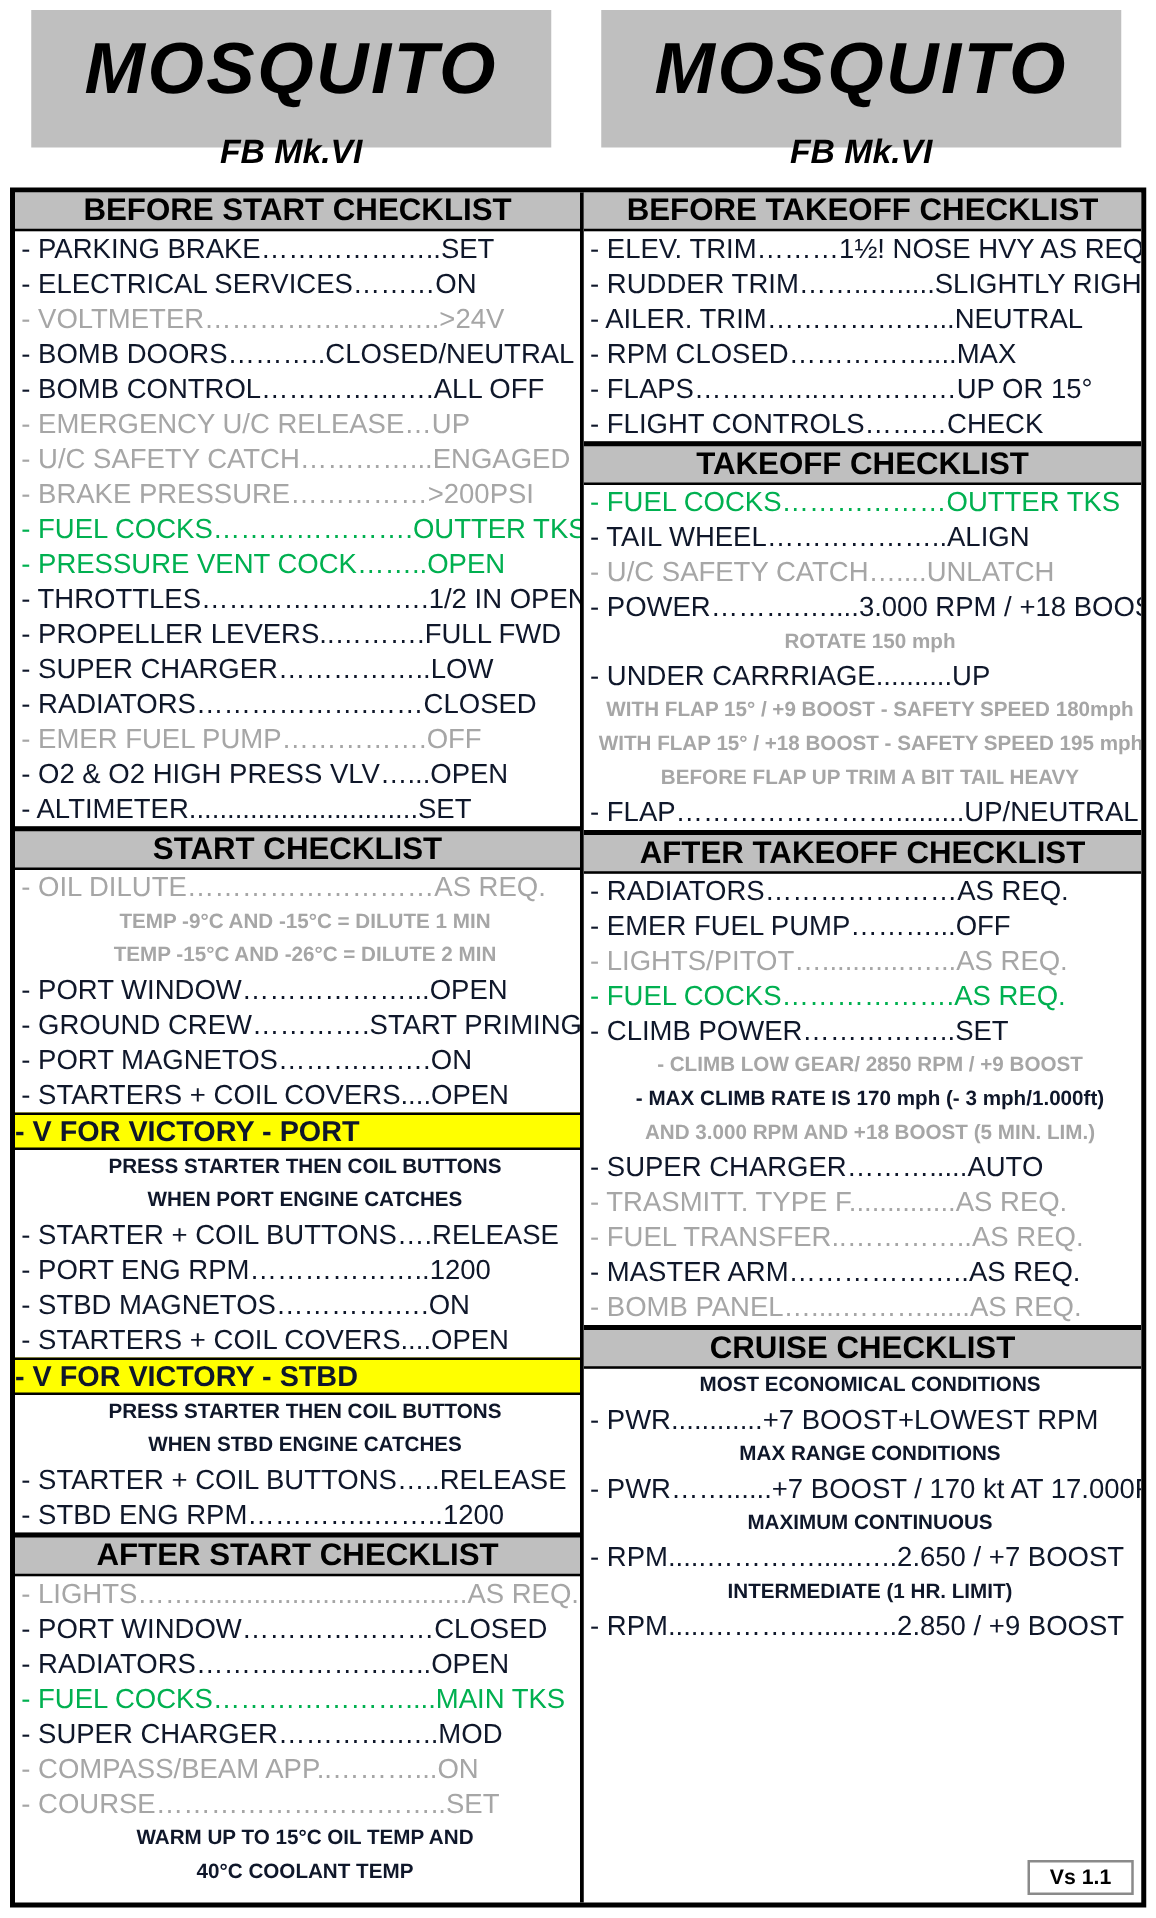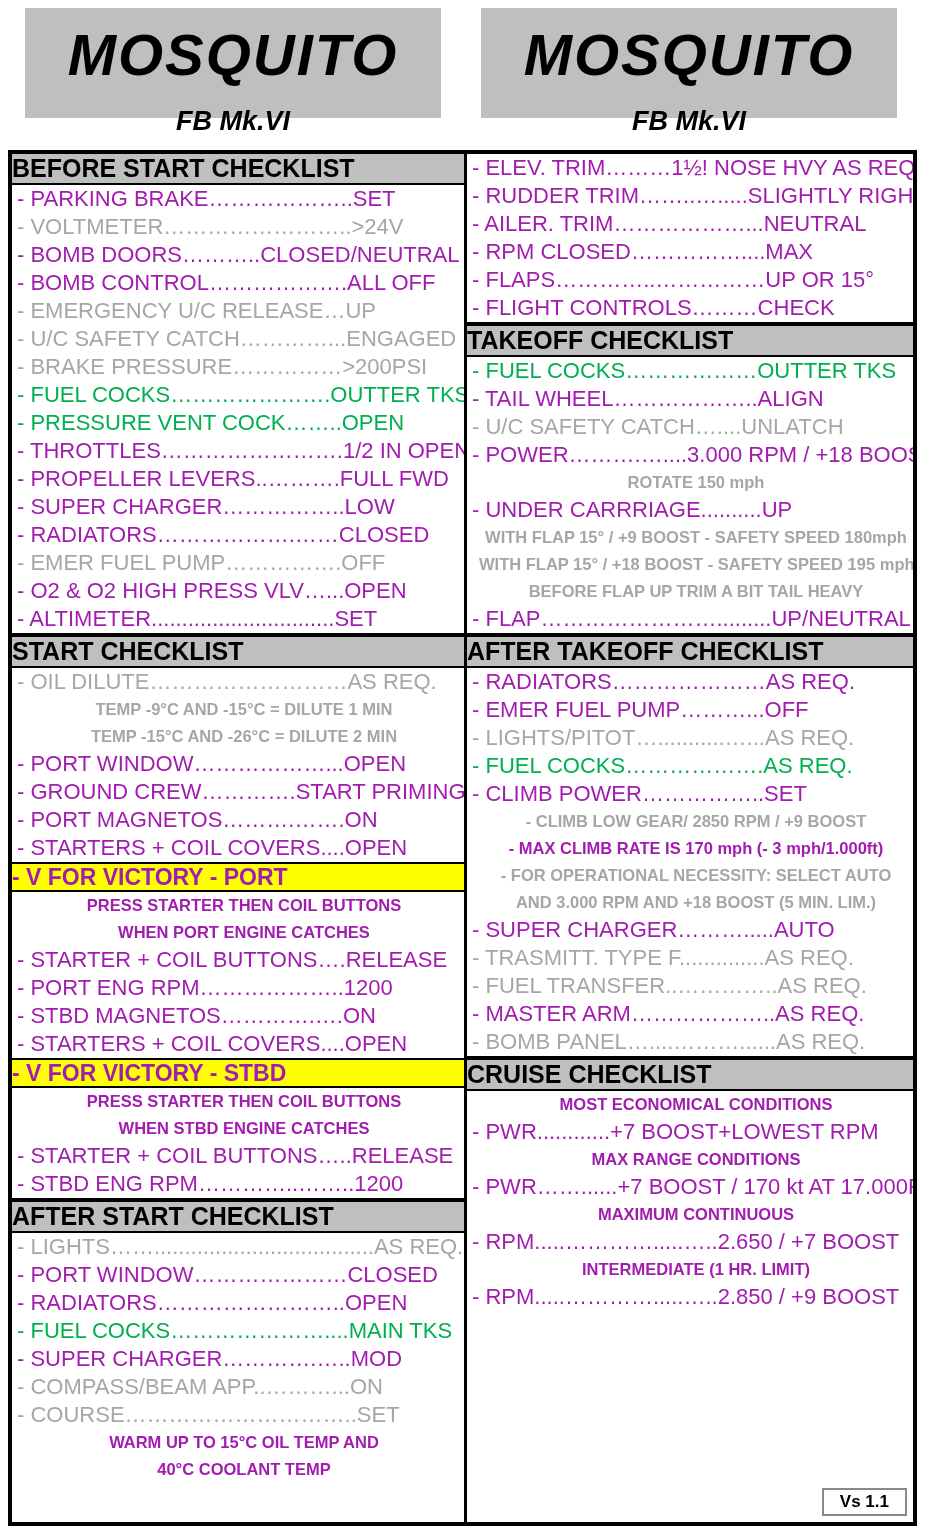--- a/index.html
+++ b/index.html
@@ -32,31 +32,31 @@
     position:absolute;top:150px;left:8px;width:909px;height:1376px;
     border:4px solid #000;box-sizing:border-box;display:flex;background:#fff;
   }
   .col{
     width:452px;box-sizing:border-box;display:flex;flex-direction:column;overflow:hidden;
   }
   .col-right{border-left:3px solid #000;flex:1;position:relative;}
   .section{display:flex;flex-direction:column;}
   .section-header{
     background:var(--header-bg);border-top:4px solid #000;border-bottom:2px solid #000;
-    font-weight:bold;font-size:25px;line-height:29px;text-align:left;
+    font-weight:bold;font-size:25px;line-height:29px;text-align:center;
   }
   .section:first-child .section-header{border-top:none;}
   .row{white-space:nowrap;overflow:hidden;}
   .row-item{font-size:22px;line-height:28px;padding-left:5px;}
   .row-note{font-size:16.5px;line-height:27px;font-weight:bold;text-align:center;padding-left:12px;}
   .row-highlight{
     background:var(--highlight);font-weight:bold;font-size:23px;line-height:26px;
     border-top:2px solid #000;border-bottom:2px solid #000;padding-left:0;
   }
-  .color-black{color:#a21caf;}
+  .color-black{color:#0f172a;}
   .color-gray{color:var(--gray);}
   .color-green{color:var(--green);}
   .version-box{
     position:absolute;right:6px;bottom:6px;
     border:2px solid #8a8a8a;padding:2px 16px;
     font-weight:bold;font-size:17px;background:#fff;text-align:right;
   }
 </style>
 </head>
 <body>
@@ -70,20 +70,21 @@
     <div class="aircraft-title">MOSQUITO</div>
     <div class="aircraft-subtitle">FB Mk.VI</div>
   </div>
 </div>
 
 <div class="checklist-table">
   <div class="col" id="col-0">
       <div class="section">
         <div class="section-header">BEFORE START CHECKLIST</div>
         <div class="row row-item color-black">- PARKING BRAKE………………..SET</div>
+        <div class="row row-item color-black">- ELECTRICAL SERVICES………ON</div>
         <div class="row row-item color-gray">- VOLTMETER……………………..&gt;24V</div>
         <div class="row row-item color-black">- BOMB DOORS………..CLOSED/NEUTRAL</div>
         <div class="row row-item color-black">- BOMB CONTROL……………….ALL OFF</div>
         <div class="row row-item color-gray">- EMERGENCY U/C RELEASE…UP</div>
         <div class="row row-item color-gray">- U/C SAFETY CATCH…………...ENGAGED</div>
         <div class="row row-item color-gray">- BRAKE PRESSURE……………&gt;200PSI</div>
         <div class="row row-item color-green">- FUEL COCKS………………….OUTTER TKS</div>
         <div class="row row-item color-green">- PRESSURE VENT COCK……..OPEN</div>
         <div class="row row-item color-black">- THROTTLES…………………….1/2 IN OPEN</div>
         <div class="row row-item color-black">- PROPELLER LEVERS..……….FULL FWD</div>
@@ -123,20 +124,21 @@
         <div class="row row-item color-green">- FUEL COCKS…………………....MAIN TKS</div>
         <div class="row row-item color-black">- SUPER CHARGER………….…..MOD</div>
         <div class="row row-item color-gray">- COMPASS/BEAM APP..………...ON</div>
         <div class="row row-item color-gray">- COURSE…………………………..SET</div>
         <div class="row row-note color-black">WARM UP TO 15°C OIL TEMP AND</div>
         <div class="row row-note color-black">40°C COOLANT TEMP</div>
       </div>
     </div>
   <div class="col col-right" id="col-1">
   <div class="section">
+        <div class="section-header">BEFORE TAKEOFF CHECKLIST</div>
         <div class="row row-item color-black">- ELEV. TRIM………1½! NOSE HVY AS REQ.</div>
         <div class="row row-item color-black">- RUDDER TRIM……..….....SLIGHTLY RIGHT</div>
         <div class="row row-item color-black">- AILER. TRIM………………...NEUTRAL</div>
         <div class="row row-item color-black">- RPM CLOSED……………....MAX</div>
         <div class="row row-item color-black">- FLAPS…………..……………UP OR 15°</div>
         <div class="row row-item color-black">- FLIGHT CONTROLS………CHECK</div>
       </div>
       <div class="section">
         <div class="section-header">TAKEOFF CHECKLIST</div>
         <div class="row row-item color-green">- FUEL COCKS………………OUTTER TKS</div>
@@ -152,21 +154,20 @@
       </div>
       <div class="section">
         <div class="section-header">AFTER TAKEOFF CHECKLIST</div>
         <div class="row row-item color-black">- RADIATORS…………………AS REQ.</div>
         <div class="row row-item color-black">- EMER FUEL PUMP………...OFF</div>
         <div class="row row-item color-gray">- LIGHTS/PITOT…...........…...AS REQ.</div>
         <div class="row row-item color-green">- FUEL COCKS……………….AS REQ.</div>
         <div class="row row-item color-black">- CLIMB POWER……………..SET</div>
         <div class="row row-note color-gray">- CLIMB LOW GEAR/  2850 RPM / +9 BOOST</div>
         <div class="row row-note color-black">- MAX CLIMB RATE IS 170 mph (- 3 mph/1.000ft)</div>
-        <div class="row row-note color-gray">- FOR OPERATIONAL NECESSITY: SELECT AUTO</div>
         <div class="row row-note color-gray">AND 3.000 RPM AND +18 BOOST (5 MIN. LIM.)</div>
         <div class="row row-item color-black">- SUPER CHARGER……….....AUTO</div>
         <div class="row row-item color-gray">- TRASMITT. TYPE F..............AS REQ.</div>
         <div class="row row-item color-gray">- FUEL TRANSFER..…………..AS REQ.</div>
         <div class="row row-item color-black">- MASTER ARM………………..AS REQ.</div>
         <div class="row row-item color-gray">- BOMB PANEL…....………......AS REQ.</div>
       </div>
       <div class="section">
         <div class="section-header">CRUISE CHECKLIST</div>
         <div class="row row-note color-black">MOST ECONOMICAL CONDITIONS</div>

